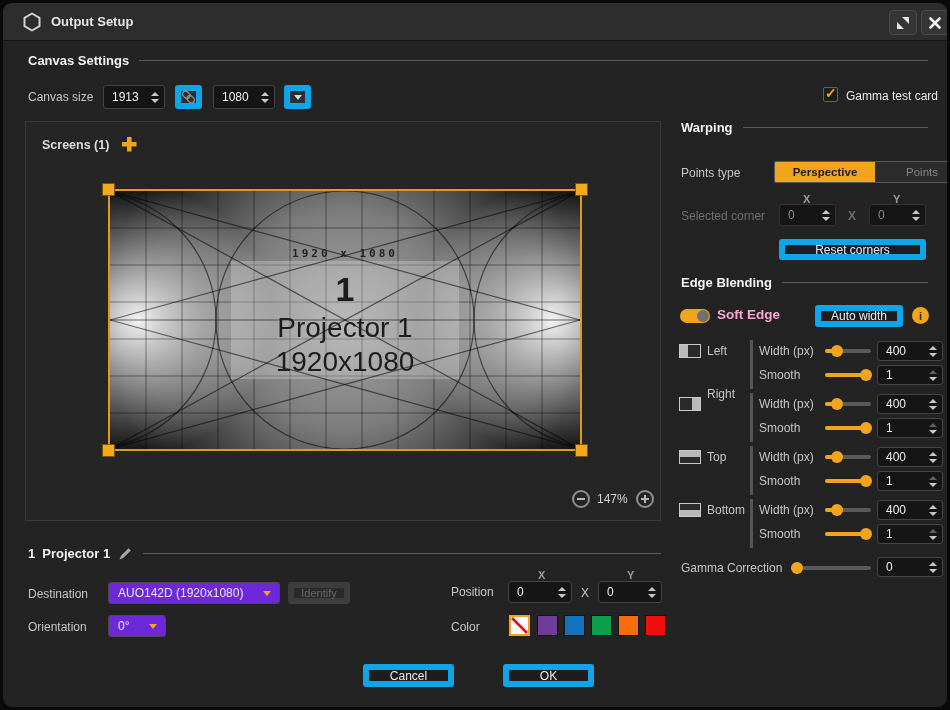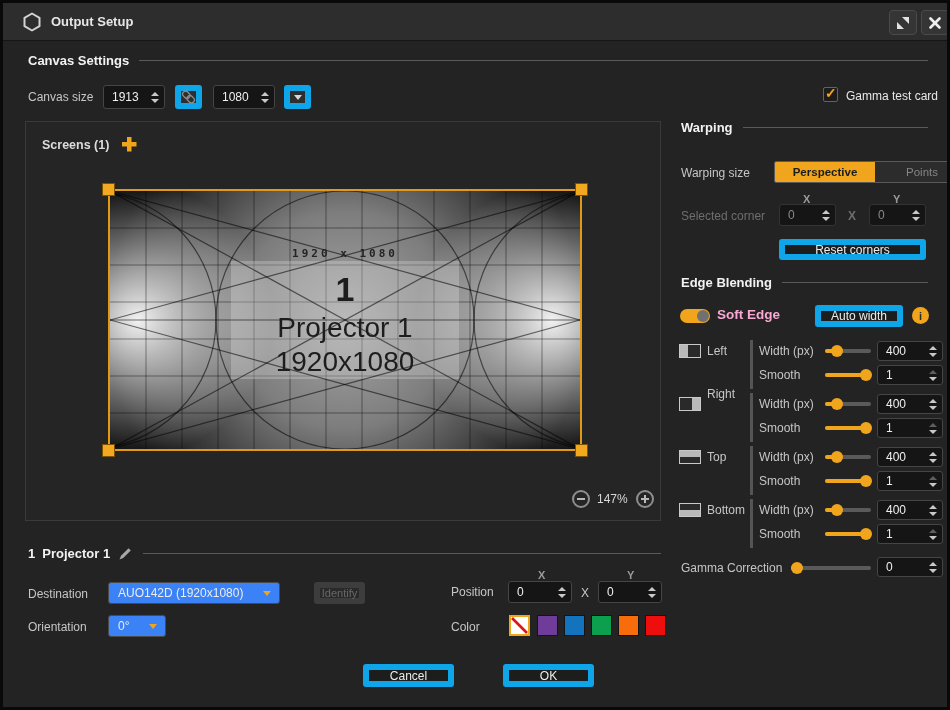--- a/index.html
+++ b/index.html
@@ -1,20 +1,20 @@
 <!DOCTYPE html>
 <html><head>
 <meta charset="utf-8">
 <style>
   html,body{margin:0;padding:0;background:#0a0a0a;}
   *{box-sizing:border-box;}
   body{font-family:"Liberation Sans", sans-serif;}
 
   .dialog{position:relative;width:950px;height:710px;background:#232323;
-    border:3px solid #090909;border-radius:0;overflow:hidden;}
+    border:3px solid #090909;border-radius:12px;overflow:hidden;}
 
   
   .titlebar{position:absolute;left:0;top:0;width:100%;height:38px;background:#2d2d2d;
     border-bottom:1px solid #161616;}
   .title-text{position:absolute;left:48px;top:11px;font-size:13px;font-weight:bold;color:#e6e6e6;}
   .logo{position:absolute;left:19px;top:9px;}
   .winbtn{position:absolute;top:7px;width:28px;height:25px;background:#353535;
     border:1px solid #4a4a4a;border-radius:4px;display:flex;align-items:center;justify-content:center;cursor:pointer;}
 
   
@@ -34,21 +34,21 @@
   .tri-dn{width:0;height:0;border-left:4px solid transparent;border-right:4px solid transparent;
     border-top:4px solid #c8c8c8;}
   .spin.max .tri-up{border-bottom-color:#5f5f5f;}
   .spin.disabled{border-color:#333;}
   .spin.disabled .spin-val{color:#8a8a8a;}
 
   .btn{position:absolute;background:#1d1d1d;border:6px solid #0ea5e9;border-radius:3px;
     color:#ececec;font-size:12px;display:flex;align-items:center;justify-content:center;cursor:pointer;}
   .btn.disabled{background:#2a2a2a;border-color:#3d3d3d;color:#686868;}
 
-  .select{position:absolute;background:#3b82f6;border:1px solid #4a4a4a;border-radius:3px;
+  .select{position:absolute;background:#6d28d9;border:1px solid #4a4a4a;border-radius:3px;
     display:flex;align-items:center;cursor:pointer;}
   .select .sel-val{flex:1;padding-left:9px;font-size:12px;color:#ececec;white-space:nowrap;}
   .caret{width:0;height:0;border-left:4px solid transparent;border-right:4px solid transparent;
     border-top:5px solid #f0a51d;margin-right:8px;}
   .caret.gray{border-top-color:#d6d6d6;margin:0;}
 
   .slider{position:absolute;height:12px;}
   .slider .track{position:absolute;top:4px;left:0;right:0;height:4px;background:#5a5a5a;border-radius:2px;}
   .slider .fill{position:absolute;top:4px;left:0;height:4px;background:#f0a51d;border-radius:2px;}
   .slider .knob{position:absolute;top:0;width:12px;height:12px;border-radius:50%;background:#f0a51d;}
@@ -244,21 +244,21 @@
         <line x1="7" y1="3" x2="7" y2="11" stroke="#b8b8b8" stroke-width="2"></line>
       </svg>
     </div>
   </div>
 
   <div class="sec-head" style="left:678px;top:117px;width:247px;">
     <span class="sec-title">Warping</span>
     <div class="sec-rule"></div>
   </div>
 
-  <span class="lbl" style="left:678px;top:163px;">Warping size</span>
+  <span class="lbl" style="left:678px;top:163px;">Points type</span>
   <div class="seg" style="left:771px;top:158px;">
     <div class="seg-btn seg-on" style="width:100px;">Perspective</div>
     <div class="seg-btn seg-off" style="width:78px;">Points</div>
   </div>
 
   <span class="axis-lbl" style="left:800px;top:190px;">X</span>
   <span class="axis-lbl" style="left:890px;top:190px;">Y</span>
   <span class="lbl lbl-dis" style="left:678px;top:206px;">Selected corner</span>
 
   <div class="spin disabled" style="left:776px;top:201px;width:57px;height:22px;">
@@ -450,21 +450,21 @@
       </svg>
     </span>
     <div class="sec-rule"></div>
   </div>
 
   <span class="lbl" style="left:25px;top:584px;">Destination</span>
   <div class="select" style="left:105px;top:579px;width:172px;height:22px;">
     <span class="sel-val">AUO142D (1920x1080)</span>
     <span class="caret"></span>
   </div>
-  <div class="btn disabled" style="left:285px;top:579px;width:51px;height:22px;font-size:11px;margin-left:26px;">Identify</div>
+  <div class="btn disabled" style="left:285px;top:579px;width:62px;height:22px;font-size:11px;">Identify</div>
 
   <span class="lbl" style="left:25px;top:617px;">Orientation</span>
   <div class="select" style="left:105px;top:612px;width:58px;height:22px;">
     <span class="sel-val">0°</span>
     <span class="caret"></span>
   </div>
 
   <span class="axis-lbl" style="left:535px;top:566px;">X</span>
   <span class="axis-lbl" style="left:624px;top:566px;">Y</span>
   <span class="lbl" style="left:448px;top:582px;">Position</span>

